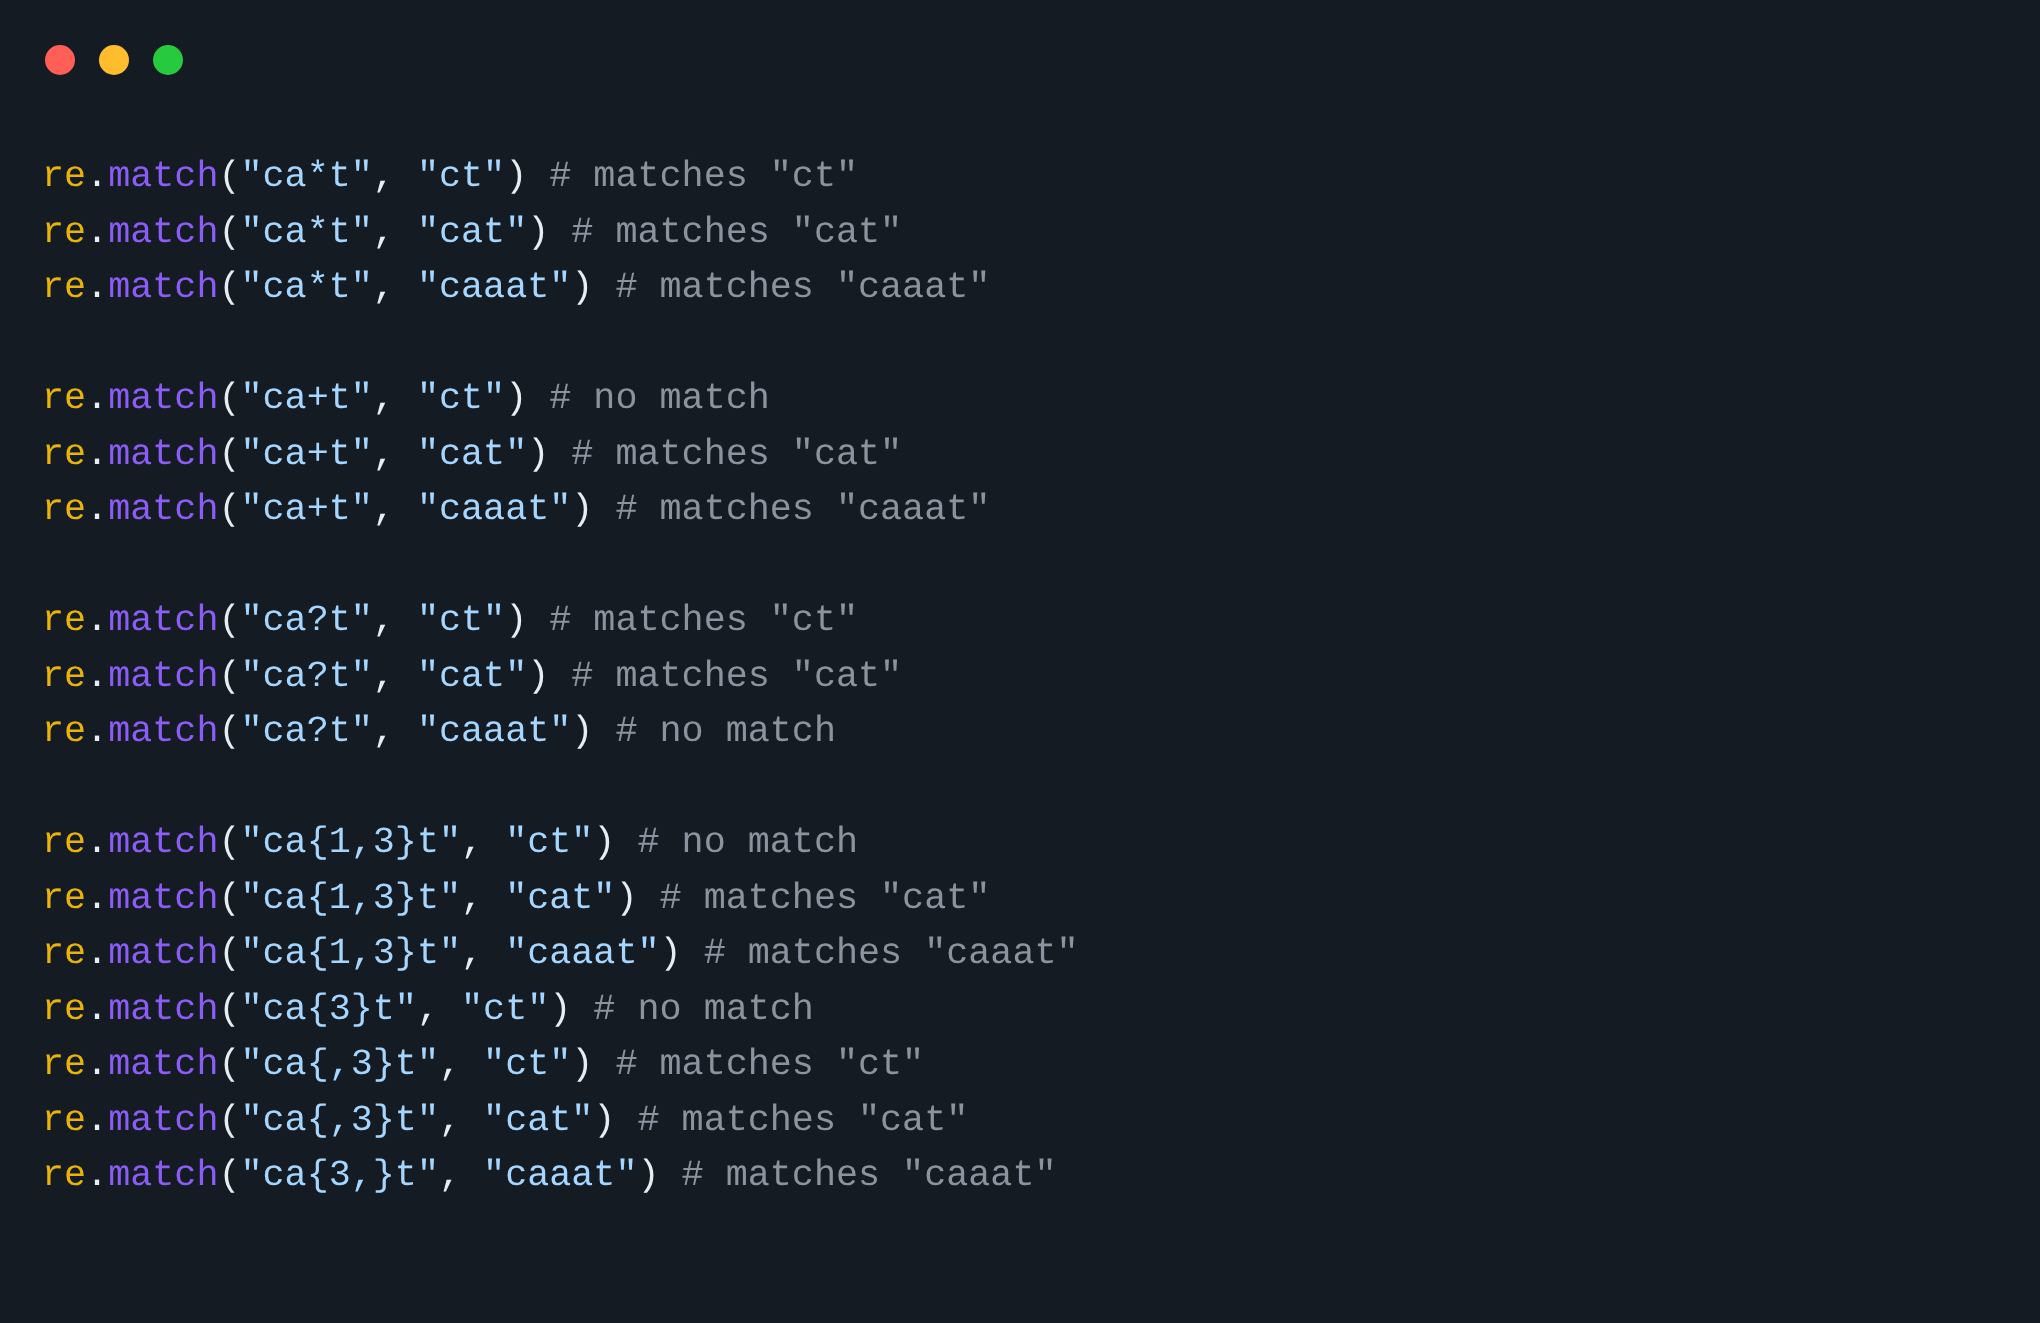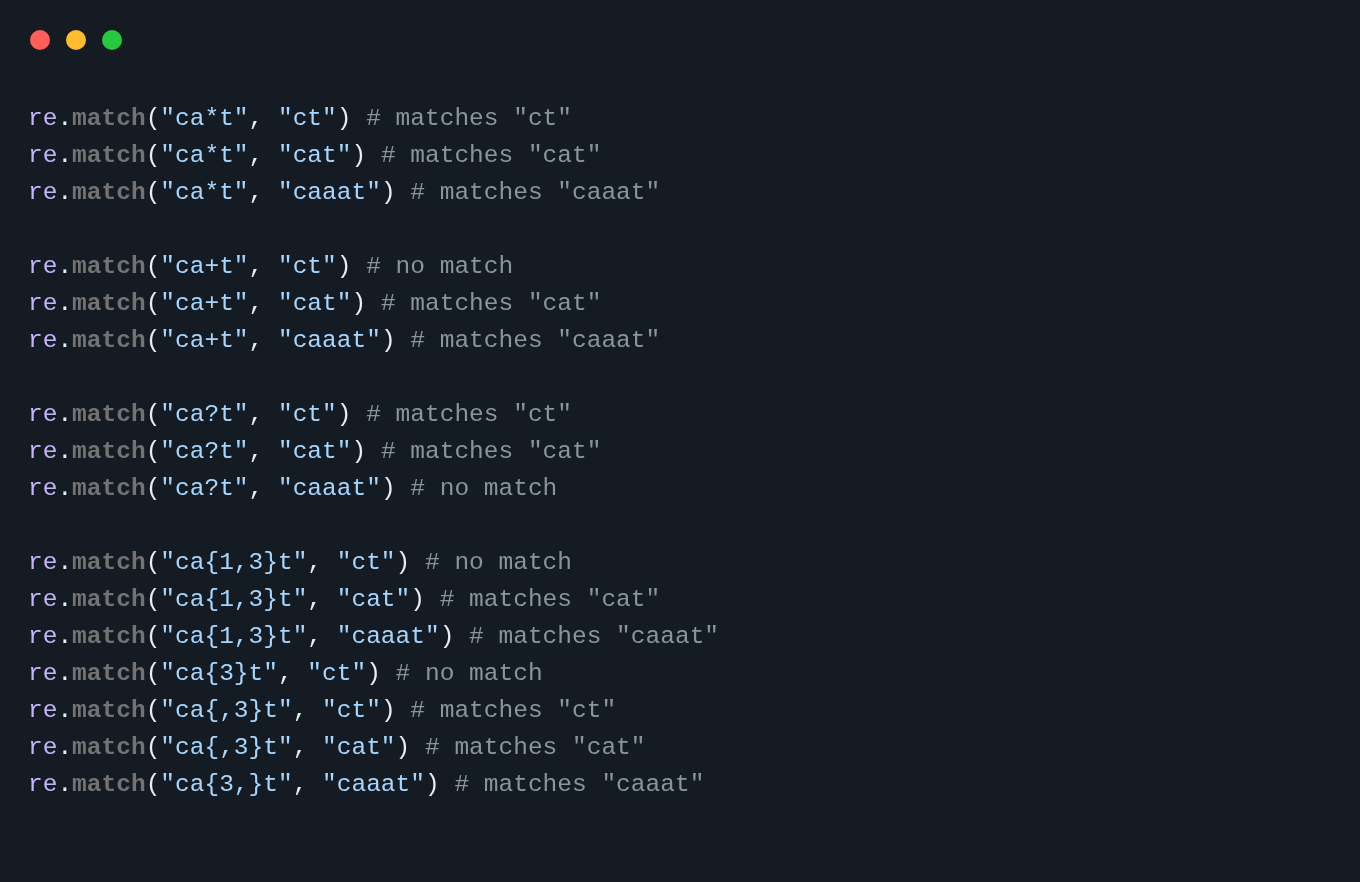--- a/index.html
+++ b/index.html
@@ -43,23 +43,23 @@
     font-size: 24.5px;
     line-height: 37px;
     white-space: pre;
     color: #e6edf3;
     letter-spacing: 0px;
   }
 
   .line { display: block; height: 37px; }
   .blank { display: block; height: 37px; }
 
-  .obj   { color: #c4b5fd; }   
+  .obj   { color: #eab308; }   
   .dot-op{ color: #e6edf3; }
-  .fn    { color: #737373; font-weight: bold; }   
+  .fn    { color: #8b5cf6; }   
   .paren { color: #e6edf3; }   
   .str   { color: #a5d6ff; }   
   .comma { color: #e6edf3; }
   .cmt   { color: #8b949e; }   
 </style>
 </head>
 <body>
 
 <div class="window">
   <div class="traffic">

